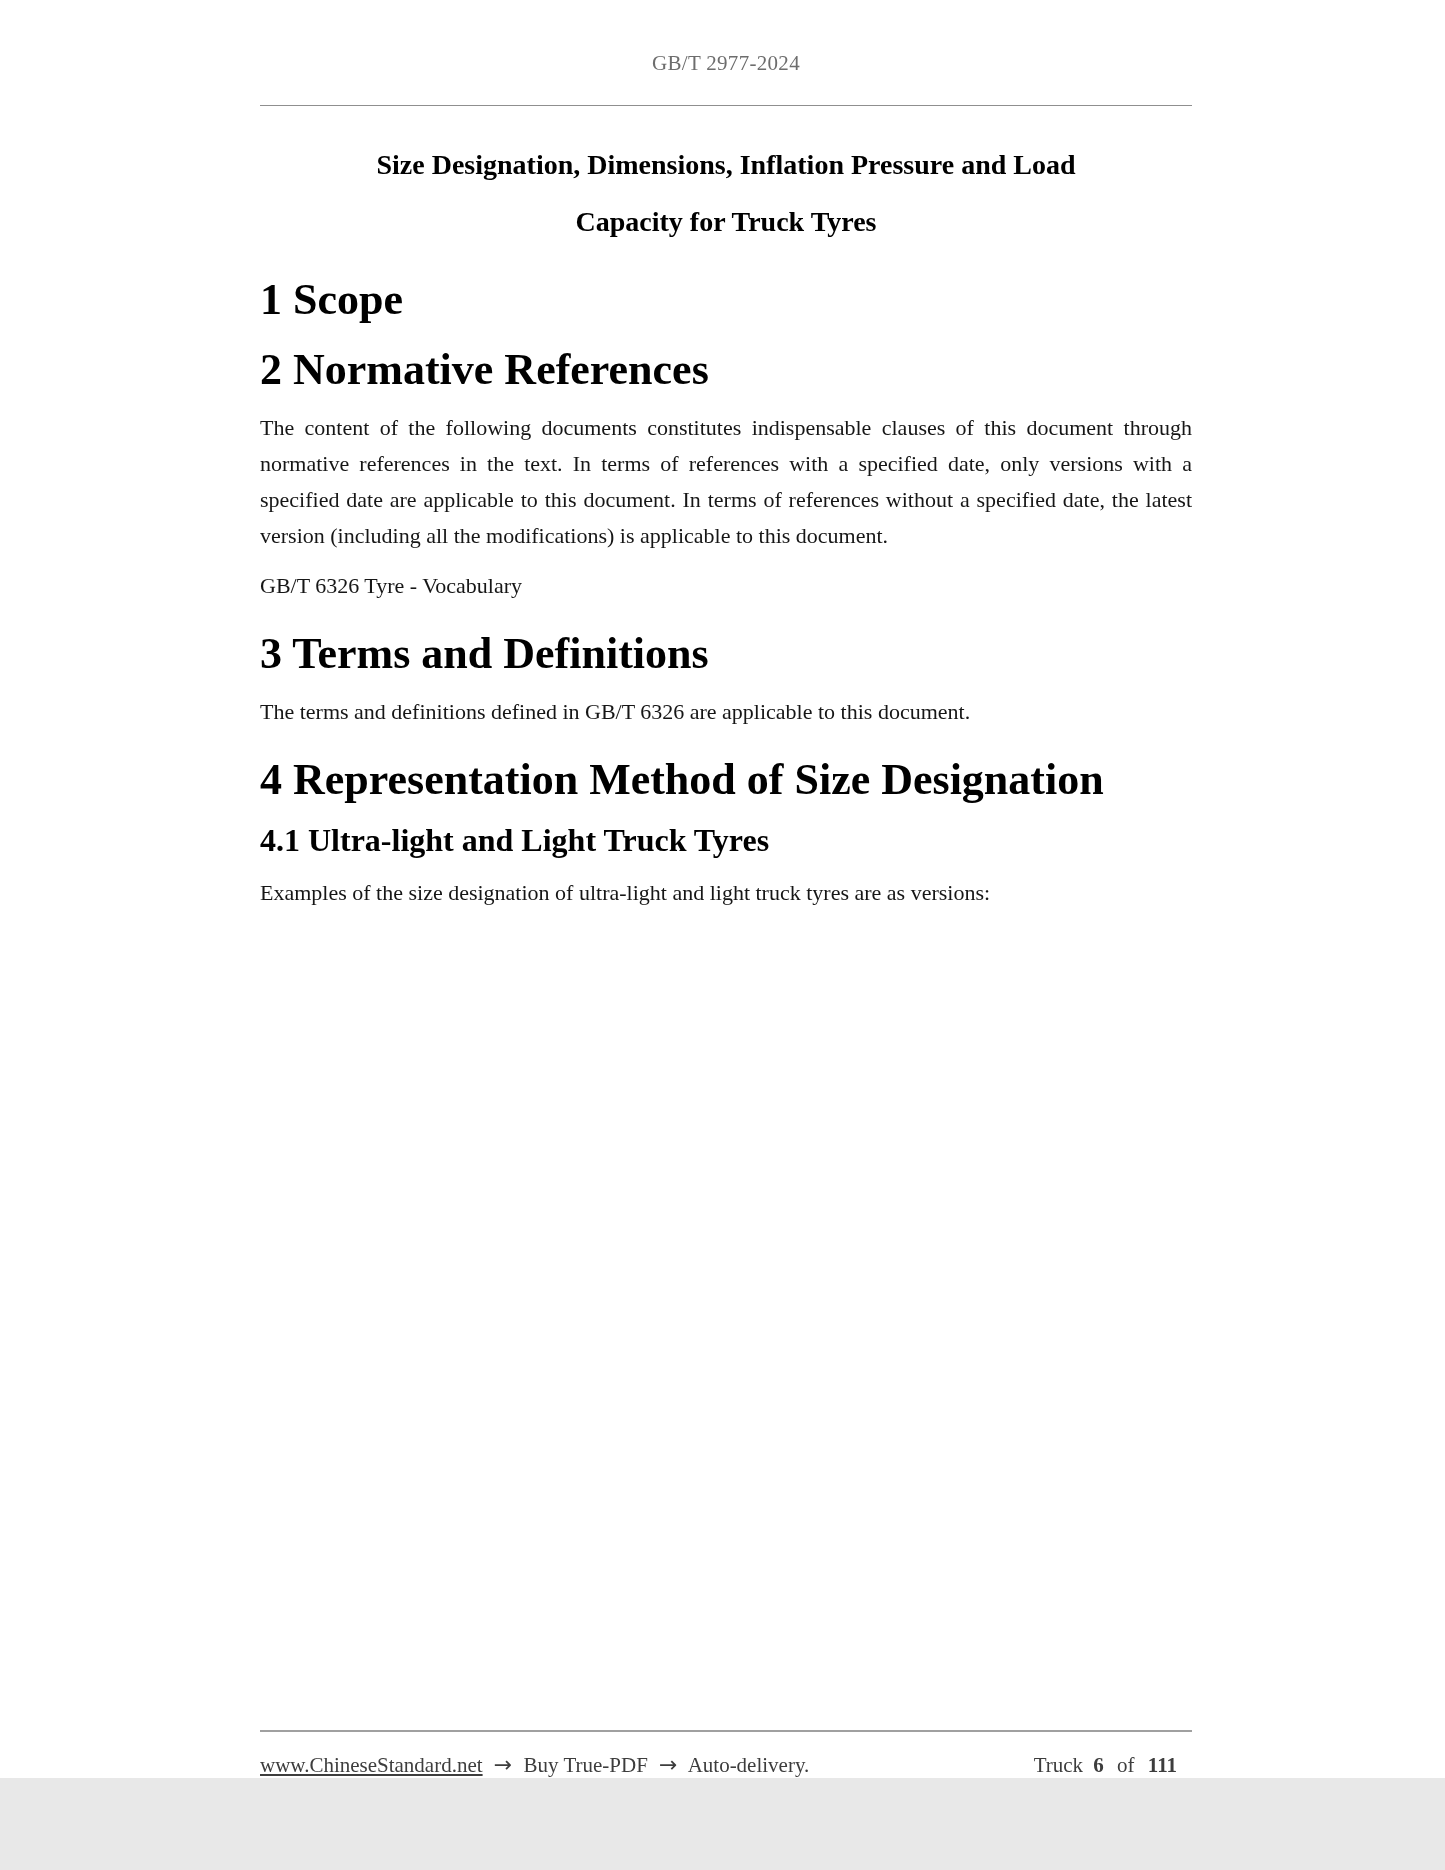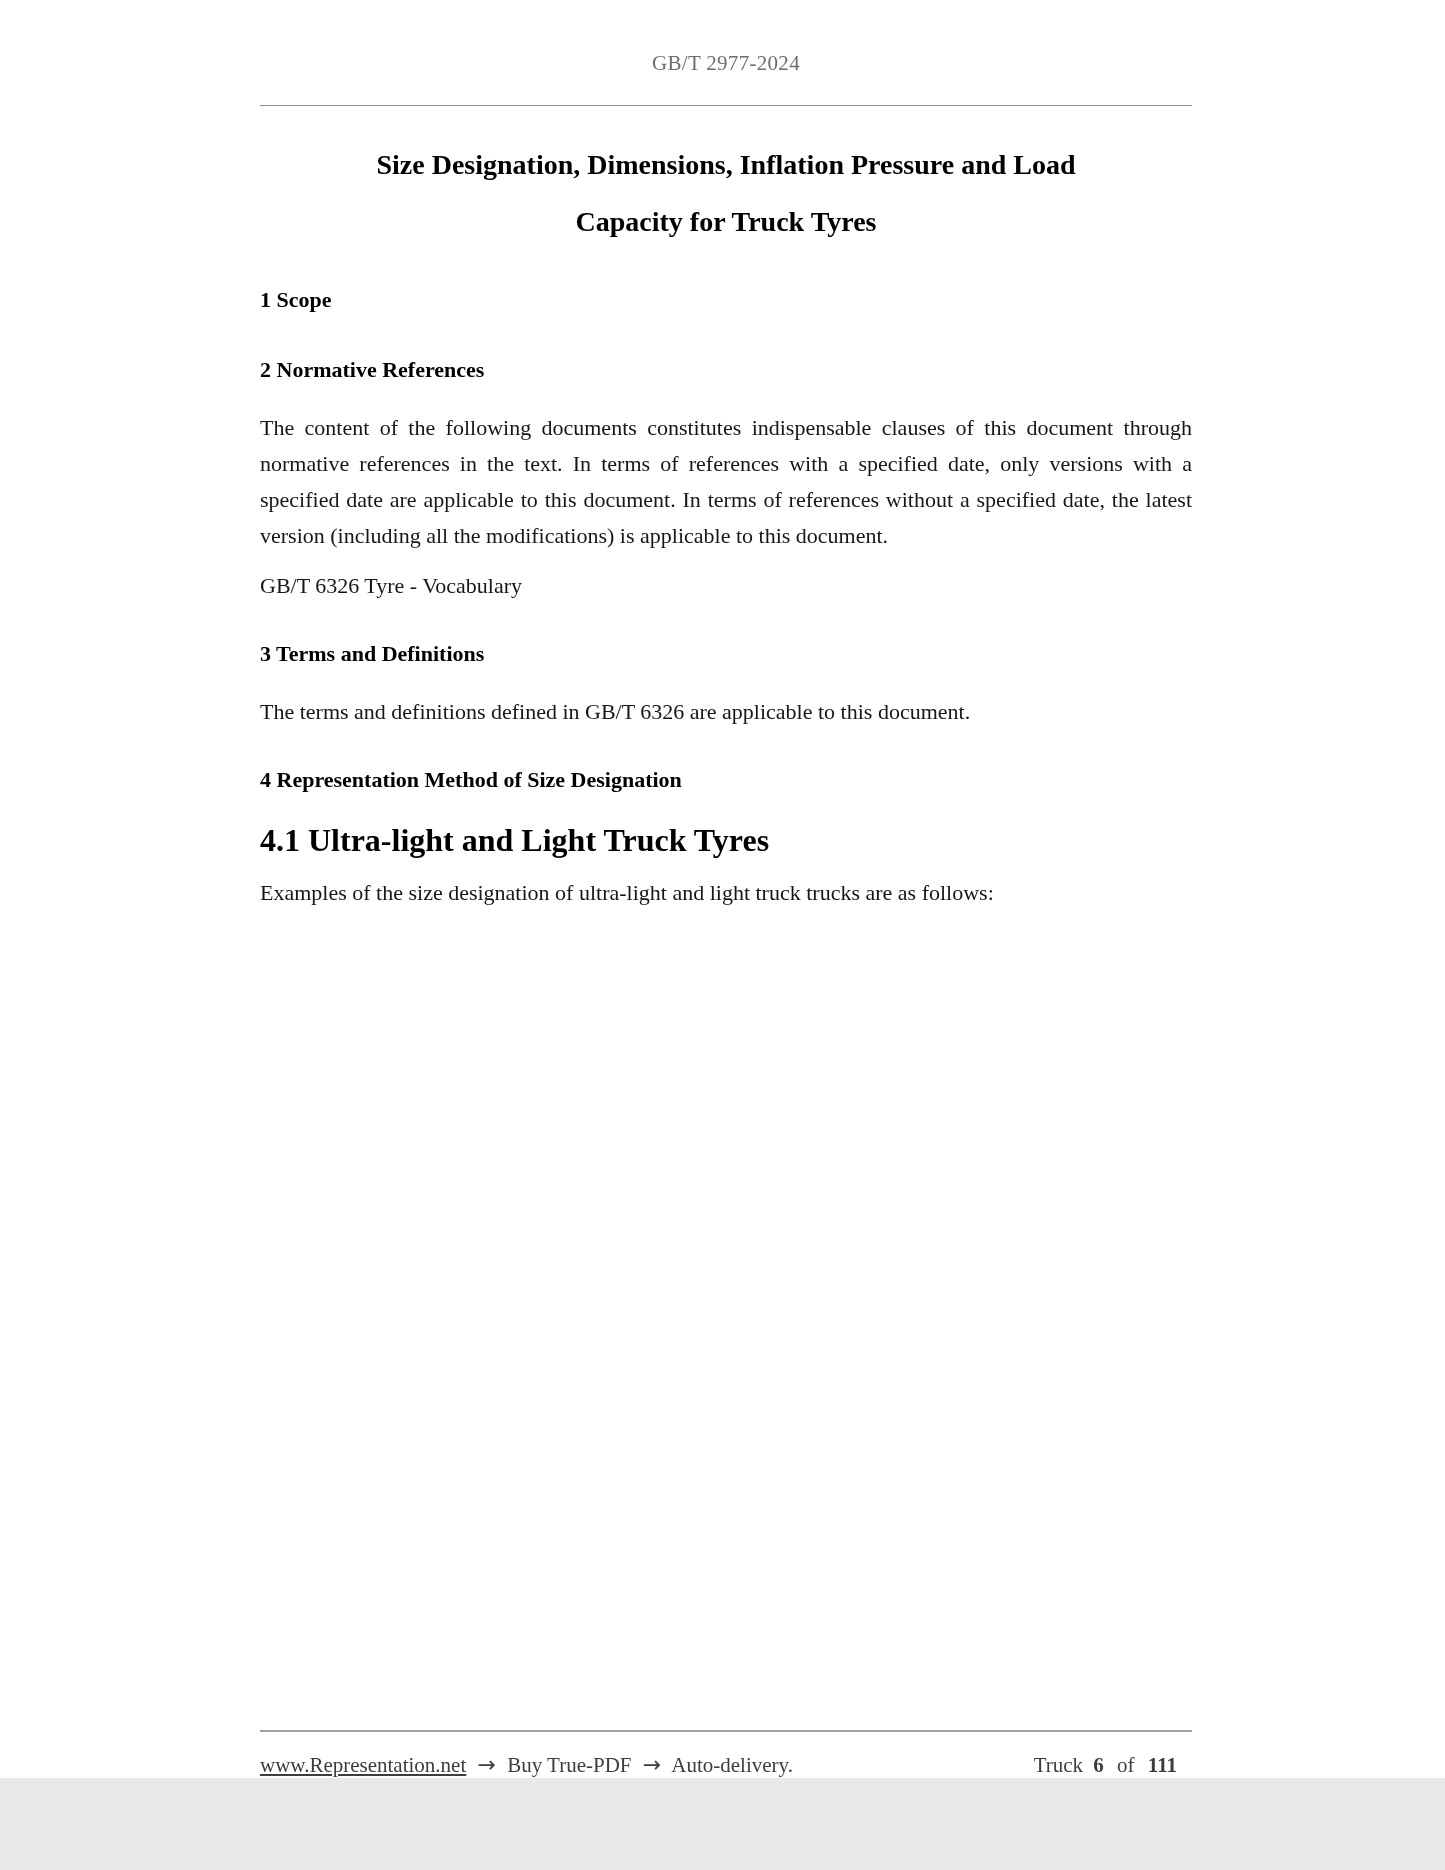--- a/index.html
+++ b/index.html
@@ -52,21 +52,21 @@
     text-align: center;
     font-size: 28px;
     font-weight: bold;
     line-height: 57px;
     color: var(--heading_text, #000000);
   }
   .doc-title .title-line { display: block; }
 
   h2.section-heading {
     margin-top: 30px;
-    font-size: 22px;
+    font-size: 44px;
     font-weight: bold;
     line-height: 40px;
     color: var(--heading_text, #000000);
   }
 
   h3.subsection-heading {
     margin-top: 26px;
     font-size: 32px;
     font-weight: bold;
     line-height: 29px;
@@ -144,30 +144,30 @@
     </section>
 
     <section>
       <h2 class="section-heading">3 Terms and Definitions</h2>
       <p class="body-text first-after-heading single-line">The terms and definitions defined in GB/T 6326 are applicable to this document.</p>
     </section>
 
     <section>
       <h2 class="section-heading">4 Representation Method of Size Designation</h2>
       <h3 class="subsection-heading">4.1 Ultra-light and Light Truck Tyres</h3>
-      <p class="body-text first-after-heading single-line">Examples of the size designation of ultra-light and light truck trucks are as follows:</p>
+      <p class="body-text first-after-heading single-line">Examples of the size designation of ultra-light and light truck tyres are as versions:</p>
     </section>
 
   </div>
 
   <footer class="page-footer">
     <hr class="footer-divider">
     <div class="footer-row">
       <div class="footer-left">
-        <a class="footer-link">www.Representation.net</a>
+        <a class="footer-link">www.ChineseStandard.net</a>
         <span class="arrow">→</span>
         <span>Buy True-PDF</span>
         <span class="arrow">→</span>
         <span>Auto-delivery.</span>
       </div>
       <div class="footer-right">
         <span>Truck</span>
         <span class="num">6</span>
         <span class="of-label">of</span>
         <span class="num">111</span>

